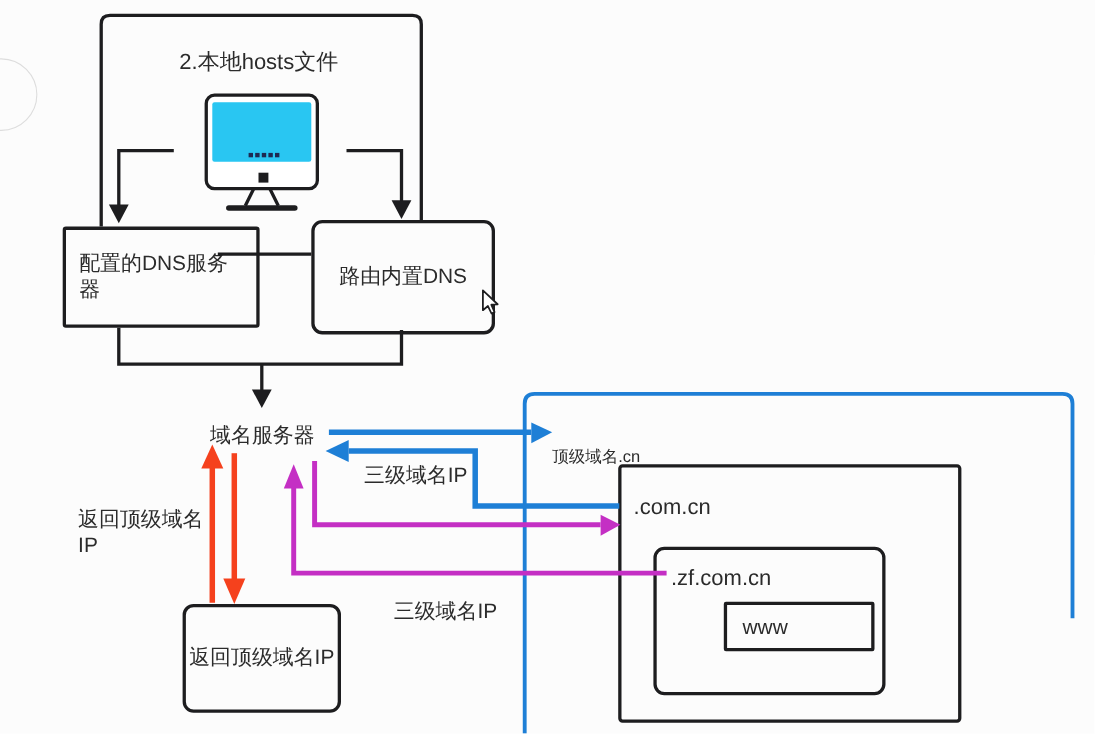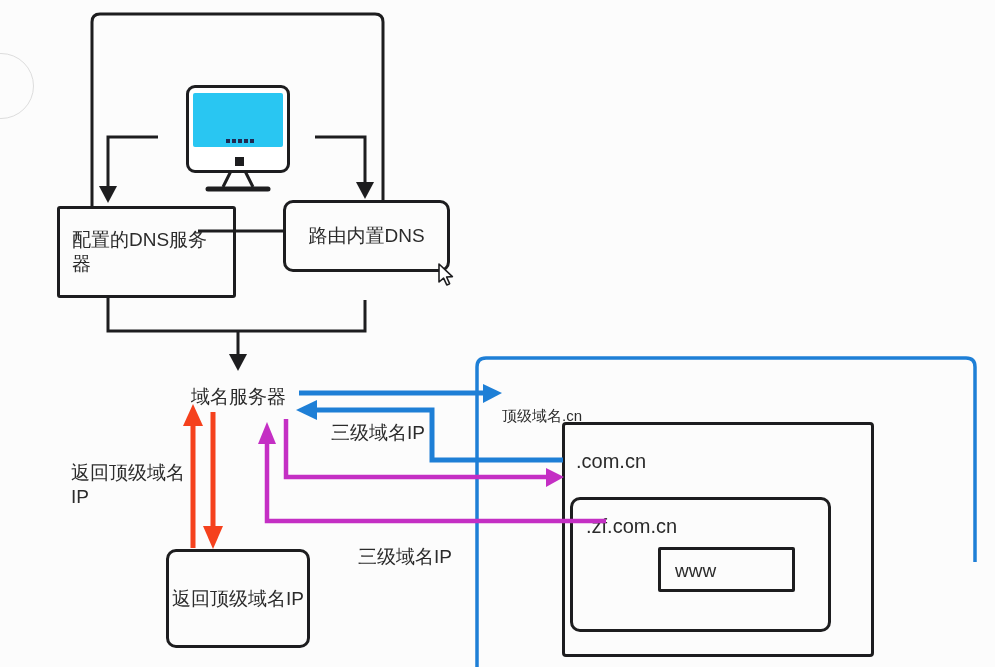--- a/index.html
+++ b/index.html
@@ -28,56 +28,57 @@
   #faint-circle{left:-32px;top:53px;width:64px;height:64px;border:1.5px solid #ddd;border-radius:50%;background:transparent;}
   svg.overlay{position:absolute;left:0;top:0;pointer-events:none;}
 </style>
 </head>
 <body>
 
 <div id="stage">
 
   <div id="faint-circle" class="abs"></div>
 
+  <div class="lbl" style="left:163px;top:45px;font-size:20px;">2.本地hosts文件</div>
 
   <div>
     <div id="monitor-body" class="abs"></div>
     <div id="monitor-screen" class="abs"></div>
     <div class="screen-dot" style="left:226px;"></div>
     <div class="screen-dot" style="left:232px;"></div>
     <div class="screen-dot" style="left:238px;"></div>
     <div class="screen-dot" style="left:244px;"></div>
     <div class="screen-dot" style="left:250px;"></div>
     <div id="monitor-button" class="abs"></div>
   </div>
 
   <div class="node" style="left:19px;top:206px;width:179px;height:92px;border-radius:3px;margin-left:38px;">
     <div class="inner" style="justify-content:flex-start;text-align:left;padding:0 12px;">
       <span class="wrap">配置的DNS服务器</span>
     </div>
   </div>
 
-  <div class="node rounded" style="left:283px;top:200px;width:167px;height:72px;">
+  <div class="node rounded" style="left:283px;top:200px;width:167px;height:104px;">
     <div class="inner">
         <span>路由内置DNS</span>
       </div>
   </div>
 
   <div class="node rounded" style="left:166px;top:549px;width:144px;height:99px;">
     <div class="inner">
         <span>返回顶级域名IP</span>
       </div>
   </div>
 
   <div class="node" style="left:562px;top:422px;width:312px;height:235px;border-radius:4px;">
     <div class="lbl" style="left:11px;top:24px;font-size:20px;">.com.cn</div>
   </div>
   <div id="com-gap" class="abs"></div>
 
-  <div class="node rounded" style="left:570px;top:497px;width:261px;height:135px;">
+  <div class="node rounded" style="left:594px;top:497px;width:211px;height:135px;">
     <div class="lbl" style="left:13px;top:14px;font-size:20px;">.zf.com.cn</div>
   </div>
 
   <div class="node" style="left:658px;top:547px;width:137px;height:45px;border-width:3.5px;border-radius:2px;padding-left:48px;">
     <div class="lbl" style="left:14px;top:9px;">www</div>
   </div>
 
   <div class="lbl" style="left:191px;top:385px;">域名服务器</div>
   <div class="lbl" style="left:502px;top:404px;font-size:15px;">顶级域名.cn</div>
   <div class="lbl" style="left:331px;top:421px;">三级域名IP</div>

